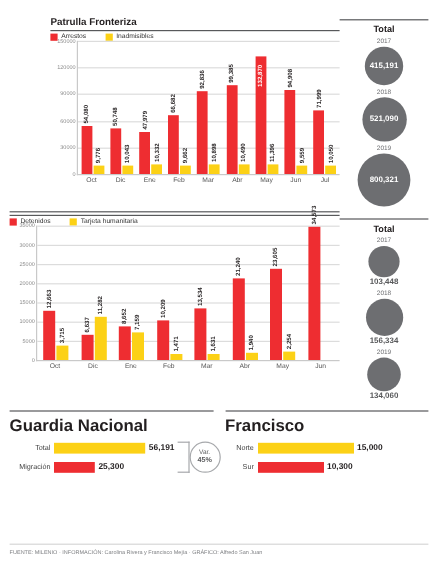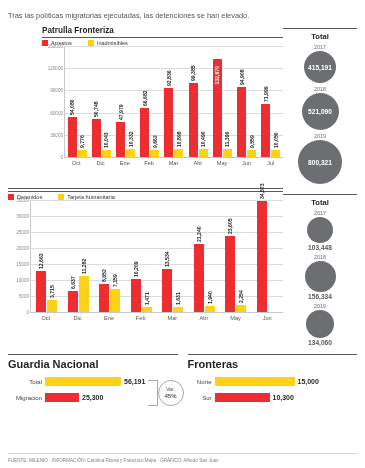--- a/index.html
+++ b/index.html
@@ -84,21 +84,21 @@
     display: flex; align-items: center; justify-content: center;
     font-size: 6.6px; font-weight: bold;
     margin: 1px auto 0 auto;
   }
   .bubble-plain { background: #6d6e71; margin: 1px auto 0 auto; border-radius: 50%; }
   .bubble-val { font-size: 6.6px; font-weight: bold; color: #58595b; margin-top: 1px; }
 
   
   .bottom { display: flex; gap: 10px; margin-top: 6px; }
   .panel { flex: 1; }
-  .panel-head { font-size: 11px; font-weight: bold; margin-top: 3px; }
+  .panel-head { font-size: 14px; font-weight: bold; margin-top: 3px; }
   .hrow { display: flex; align-items: center; gap: 3px; margin-top: 7px; }
   .hrow-label { font-size: 6px; color: #444; width: 34px; text-align: right; flex: none; }
   .hbar { height: 9px; }
   .hbar.yellow { background: #fcd116; }
   .hbar.red { background: #ee2d31; }
   .hval { font-size: 7px; font-weight: bold; }
 
   .var-wrap { position: absolute; right: 6px; top: 18px; }
   .var-circle {
     width: 26px; height: 26px; border-radius: 50%;
@@ -118,21 +118,20 @@
     position: absolute; left: 8px; bottom: 5px; right: 8px;
     font-size: 4.6px; color: #808285;
     border-top: 1px solid #d6d6d6; padding-top: 4px;
   }
 </style>
 </head>
 <body>
 
 <div class="page">
 
-  <div class="subtitle">Tras las políticas migratorias ejecutadas, las detenciones se han elevado.</div>
 
   <div class="chart-row" style="align-items:flex-start;margin-left:34px;">
     <div style="flex:1;">
       <div class="section-title">Patrulla Fronteriza</div>
       <div class="rule"></div>
       <div class="legend">
         <div class="legend-item">
           <span class="swatch" style="background:#ee2d31"></span>
           <span class="legend-label">Arrestos</span>
         </div>
@@ -406,21 +405,21 @@
       <div class="var-wrap" style="right:-6px; top:28px;">
         <div class="var-circle">
           <span>Var.</span>
           <b>45%</b>
         </div>
       </div>
     </div>
 
     <div class="panel">
       <div class="rule"></div>
-      <div class="panel-head">Fronteras</div>
+      <div class="panel-head">Francisco</div>
       <div class="hrow">
         <span class="hrow-label" style="width:24px;">Norte</span>
         <span class="hbar yellow" style="width:80px;"></span>
         <span class="hval">15,000</span>
       </div>
       <div class="hrow">
         <span class="hrow-label" style="width:24px;">Sur</span>
         <span class="hbar red" style="width:55px;"></span>
         <span class="hval">10,300</span>
       </div>

